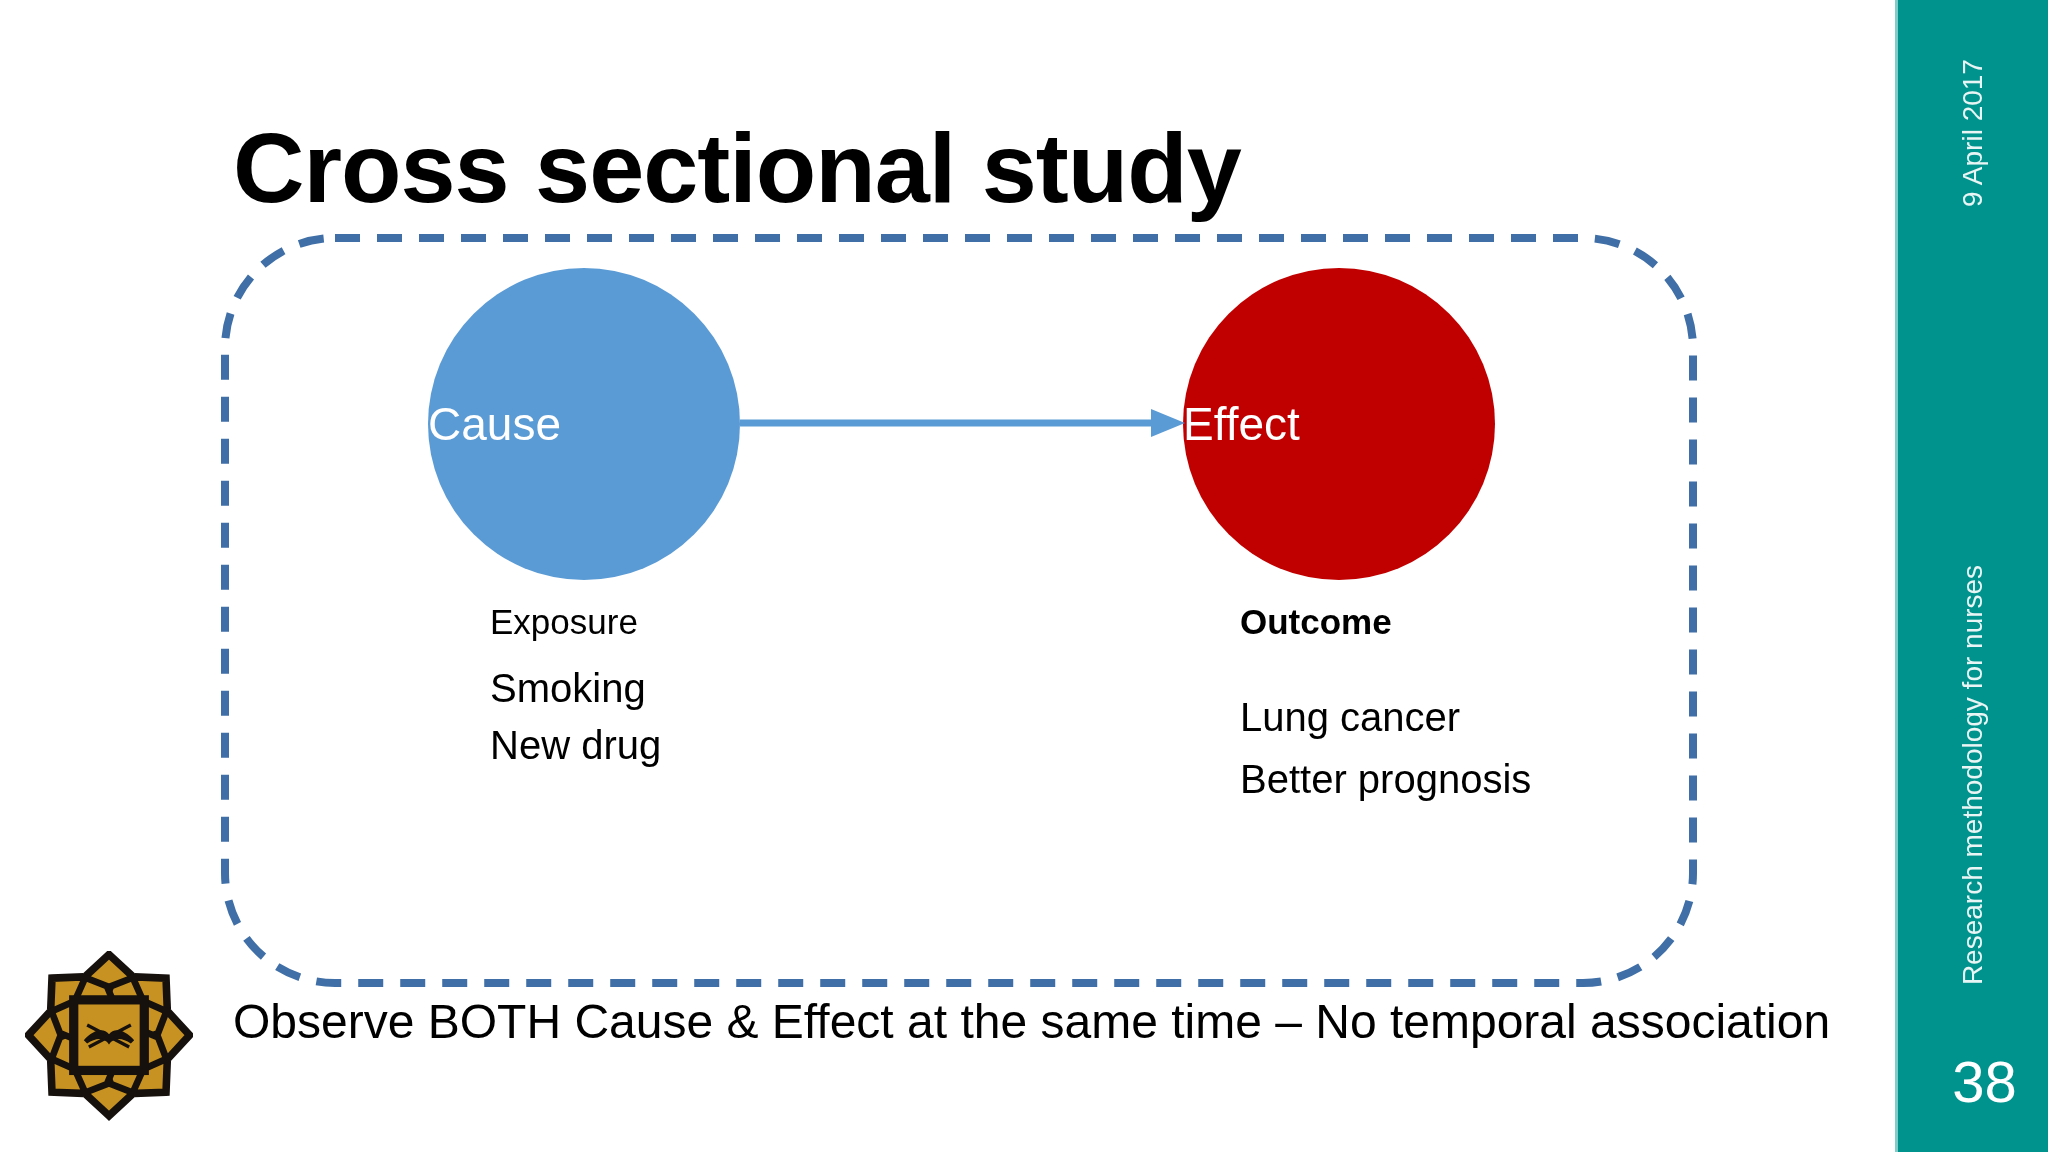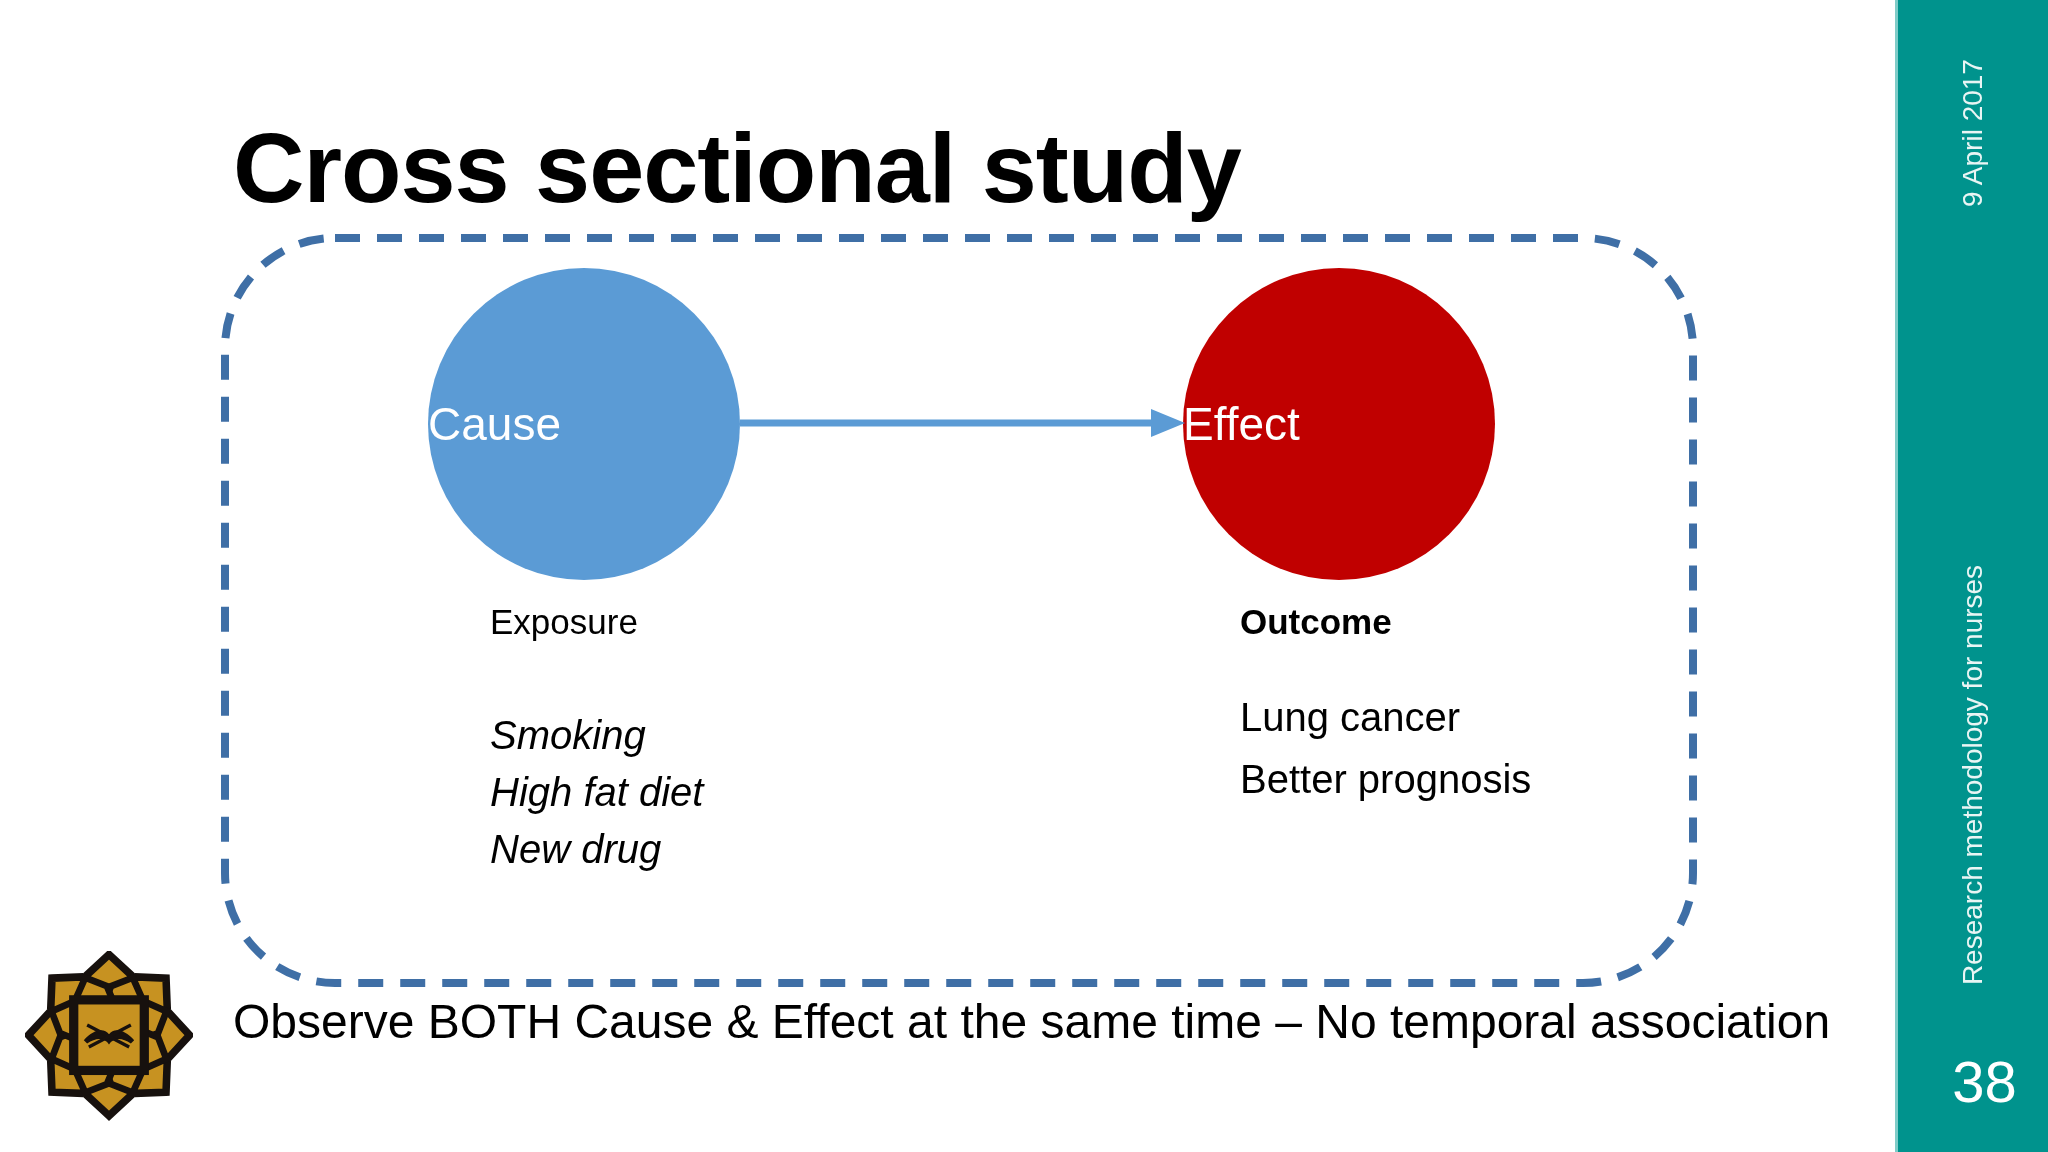--- a/index.html
+++ b/index.html
@@ -54,21 +54,21 @@
   }
   .heading-exposure { left: 490px; top: 602px; }
   .heading-outcome { left: 1240px; top: 602px; font-weight: bold; }
 
   .col-list {
     position: absolute;
     list-style: none;
     font-size: 40px;
     color: #000000;
   }
-  .list-cause { left: 490px; top: 707px; font-style: italic; }
+  .list-cause { left: 490px; top: 660px; }
   .list-cause li { line-height: 57px; }
   .list-effect { left: 1240px; top: 686px; }
   .list-effect li { line-height: 62px; }
 
   
   .caption {
     position: absolute;
     left: 233px; top: 994px;
     font-size: 48px;
     color: #000000;
@@ -124,21 +124,20 @@
 </div>
 
 <svg class="arrow-svg" width="460" height="50">
   <line x1="5" y1="23" x2="418" y2="23" stroke="#5b9bd5" stroke-width="7"></line>
   <polygon points="416,9 450,23 416,37" fill="#5b9bd5"></polygon>
 </svg>
 
 <div class="col-heading heading-exposure">Exposure</div>
 <ul class="col-list list-cause">
   <li>Smoking</li>
-  <li>High fat diet</li>
   <li>New drug</li>
 </ul>
 
 <div class="col-heading heading-outcome">Outcome</div>
 <ul class="col-list list-effect">
   <li>Lung cancer</li>
   <li>Better prognosis</li>
 </ul>
 
 <div class="caption">Observe BOTH Cause &amp; Effect at the same time – No temporal association</div>

